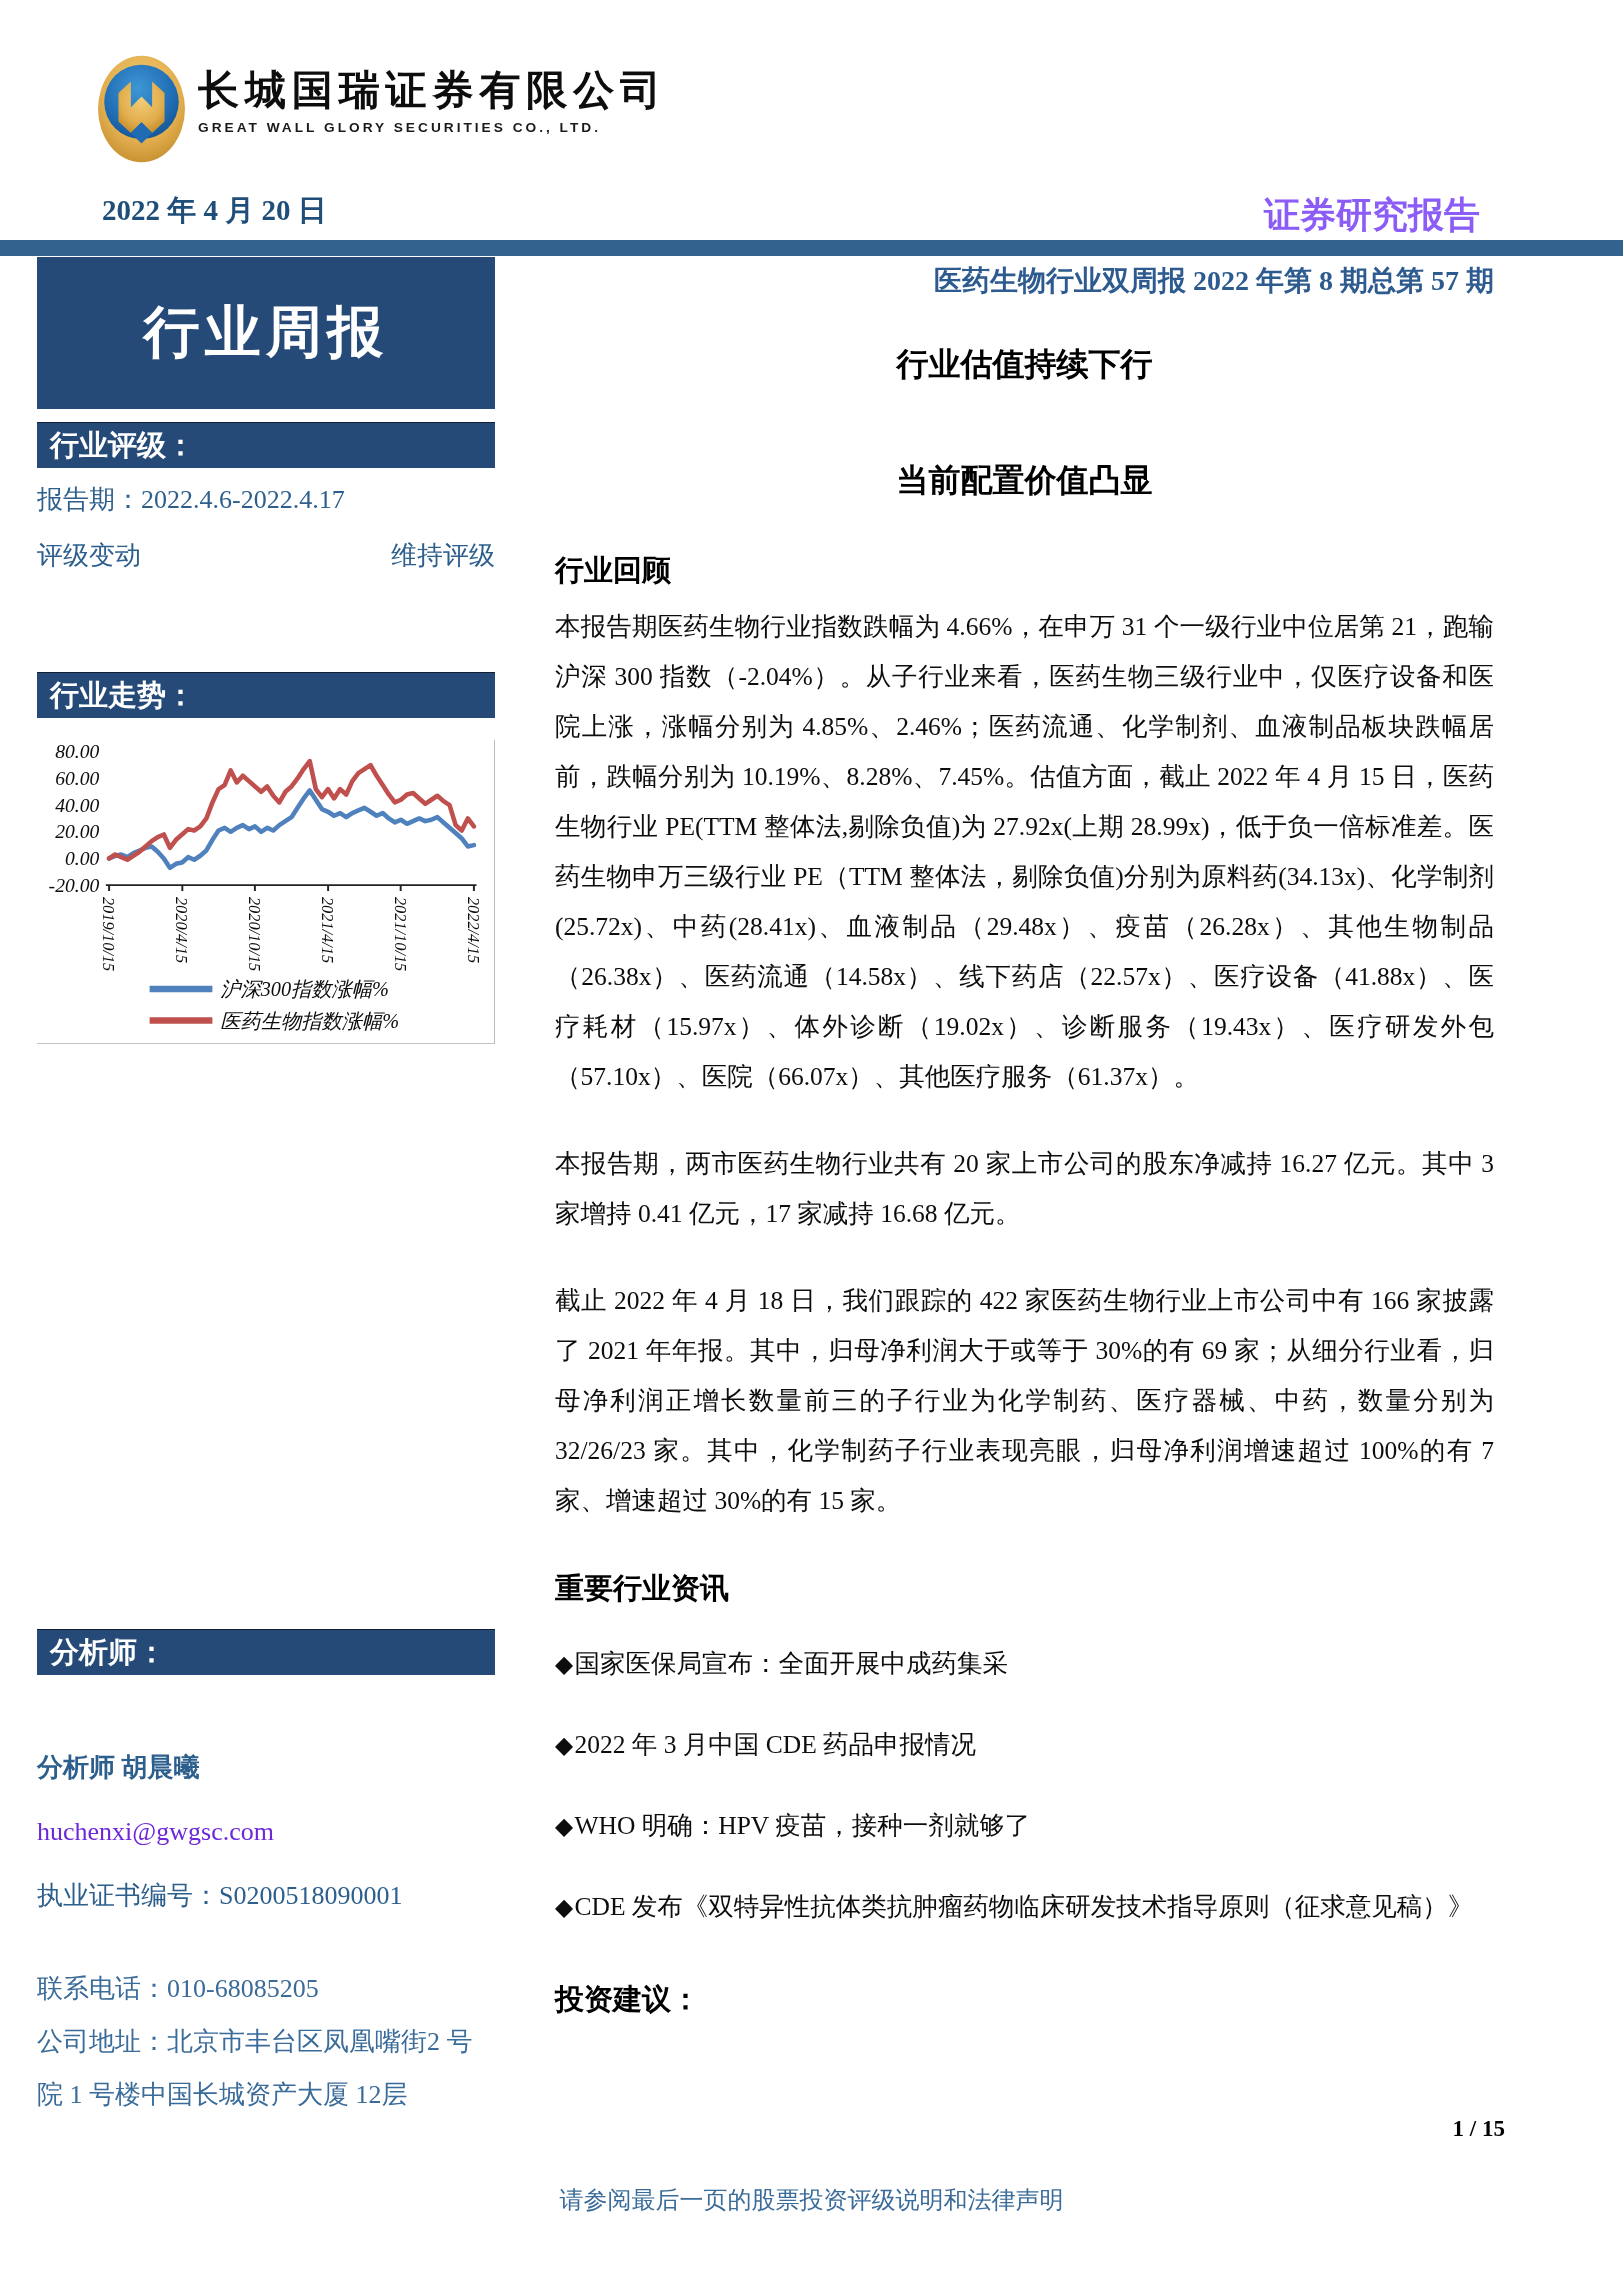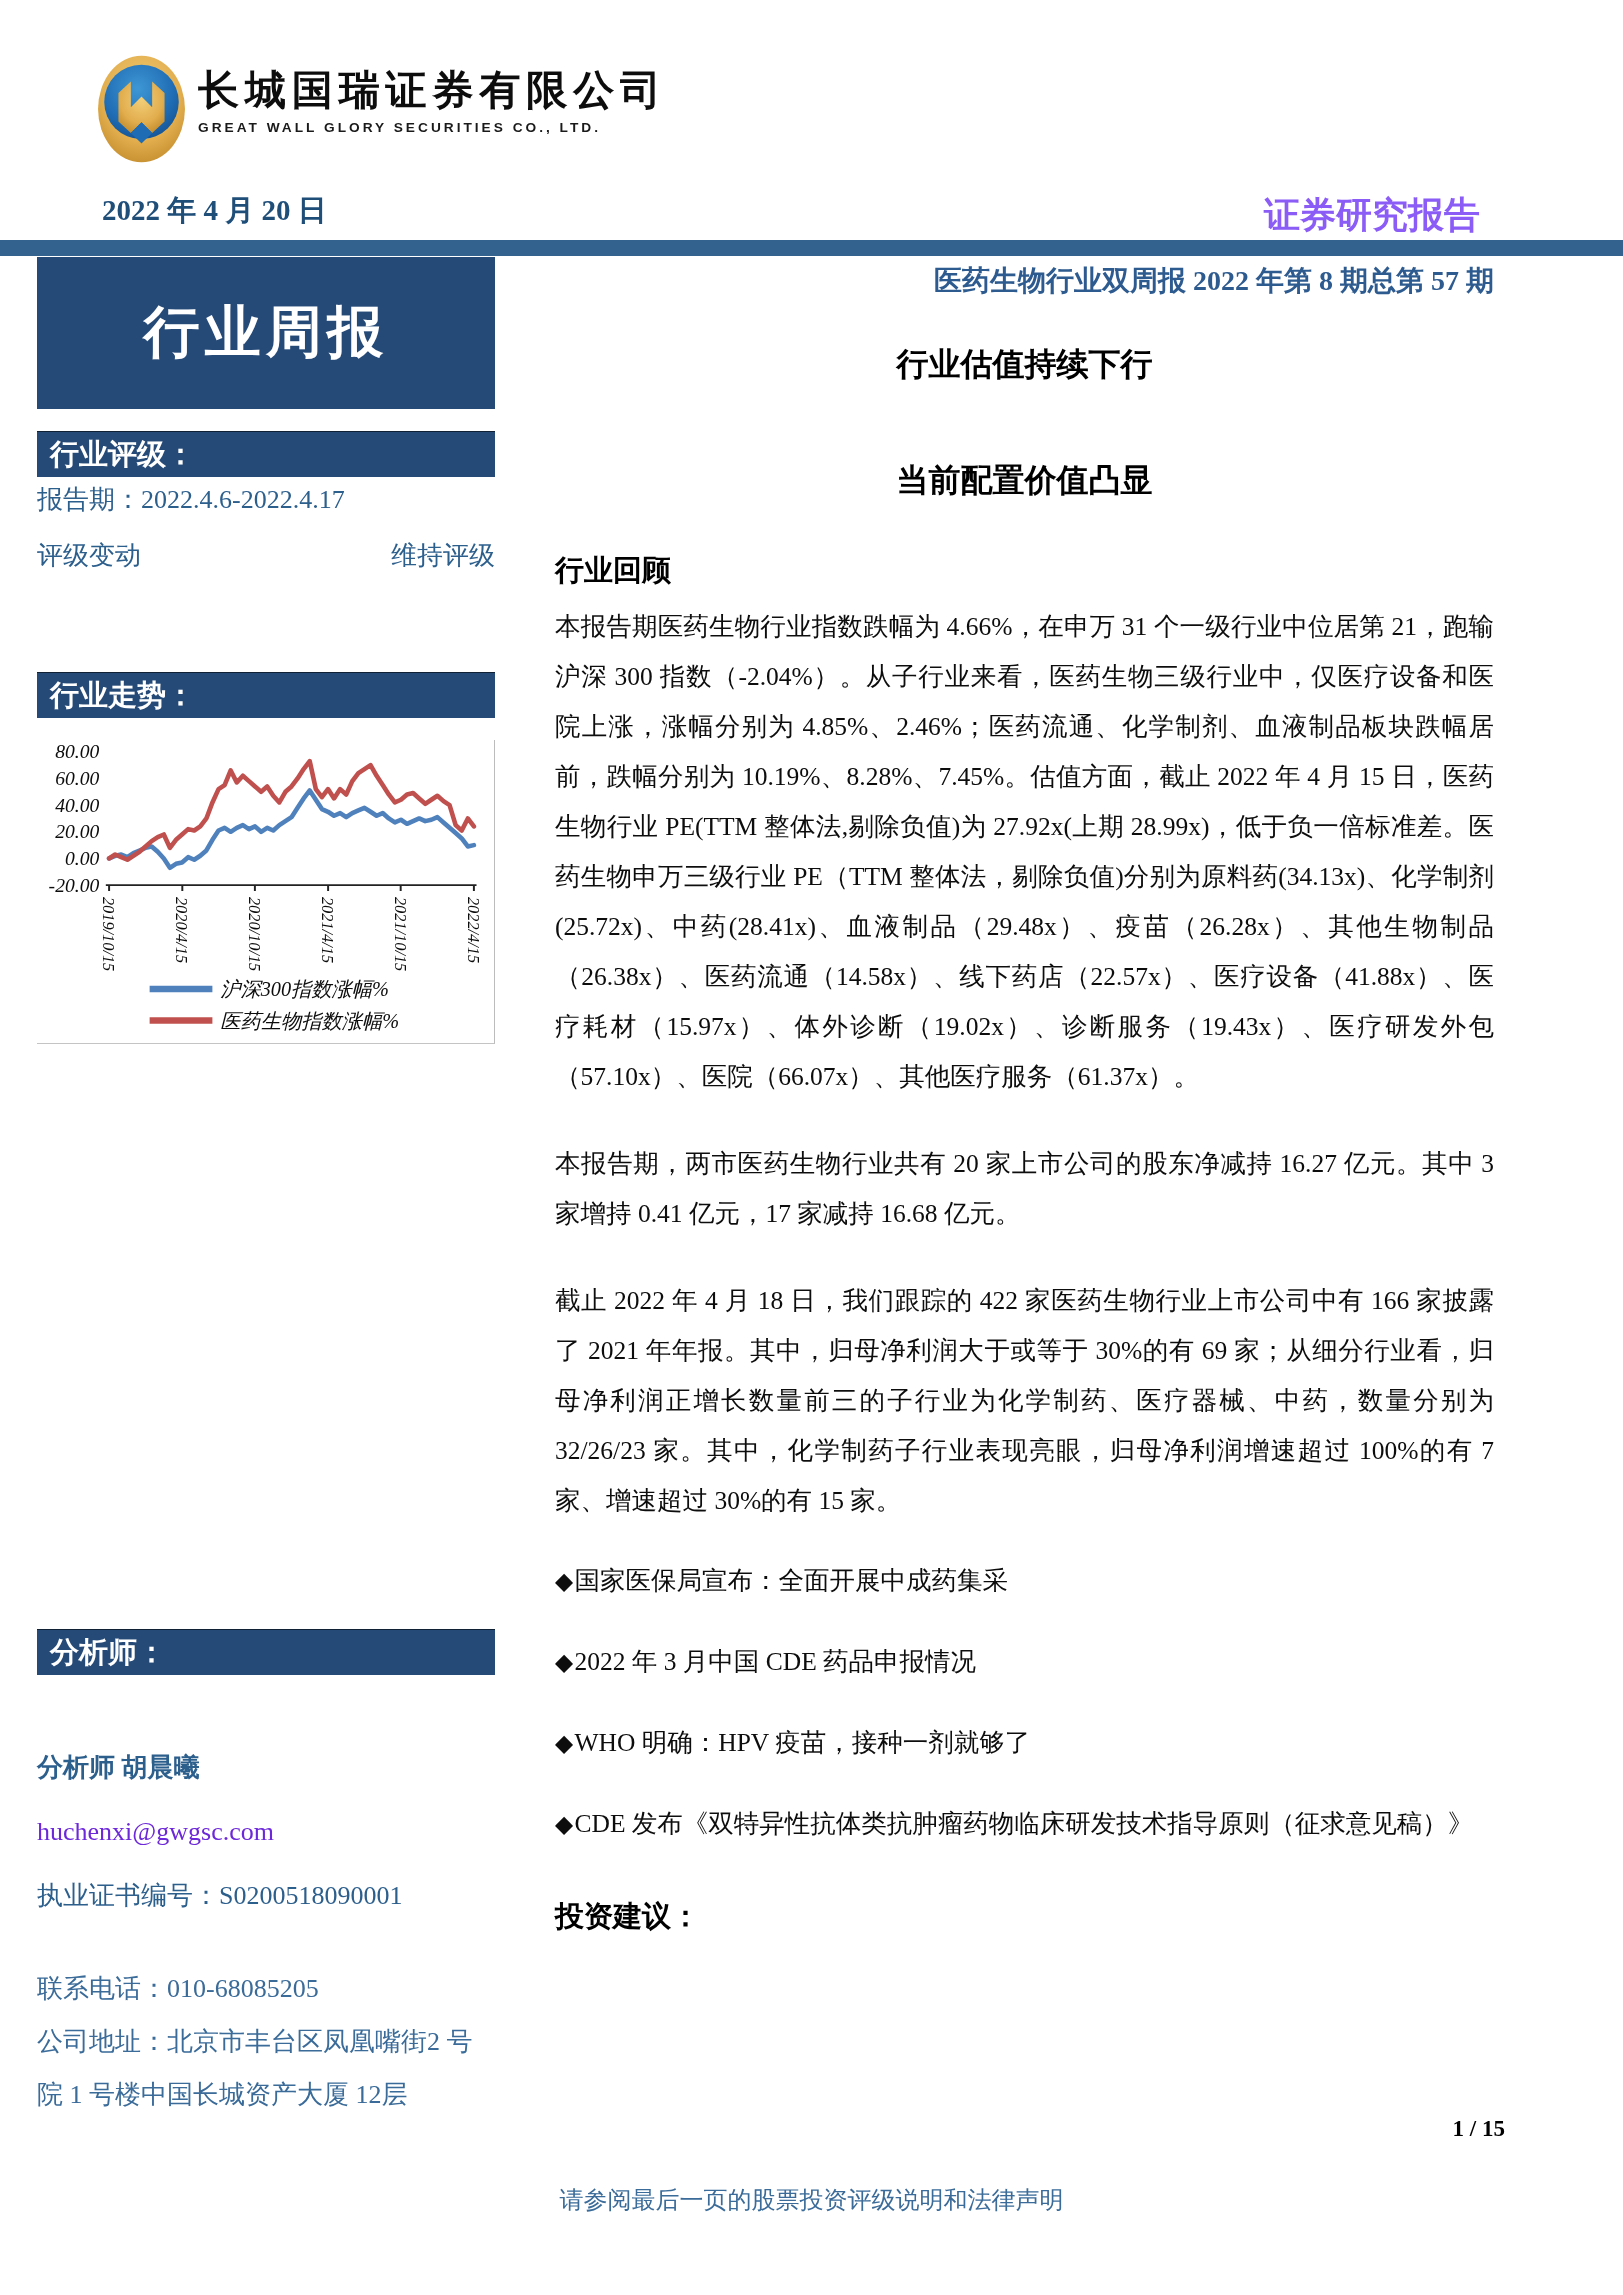--- a/index.html
+++ b/index.html
@@ -20,21 +20,21 @@
   .top-bar{position:absolute;left:0;top:240px;width:1623px;height:15.7px;background:#33628F;}
 
   
   .side{position:absolute;left:37px;width:458px;}
   .banner{top:257px;height:152px;background:#254A77;color:#fff;
     display:flex;align-items:center;justify-content:center;
     font-size:56px;font-weight:bold;letter-spacing:5.2px;}
   .side-bar-header{height:46px;background:#254A77;color:#fff;
     display:flex;align-items:center;padding-left:13px;box-sizing:border-box;
     font-size:29px;font-weight:bold;border-top:1.3px solid rgba(0,0,0,.55);}
-  .hdr-rating{top:431px;}
+  .hdr-rating{top:422px;}
   .hdr-trend{top:672px;}
   .hdr-analyst{top:1629px;}
   .rating-rows{top:483px;color:#2D5F8D;font-size:26px;}
   .rating-row{display:flex;justify-content:space-between;margin-bottom:21.6px;line-height:34px;}
   .rating-row.inline{justify-content:flex-start;}
   .analyst-rows{top:1751px;color:#2D5F8D;font-size:26px;}
   .analyst-rows .row{margin-bottom:30px;line-height:34px;}
   .analyst-name{font-weight:600;}
   .email{color:#6d28d9;}
   .contact{top:1962px;color:#3A6B99;font-size:26px;line-height:53px;}
@@ -164,20 +164,21 @@
   <div class="main">
     <div class="issue-line">医药生物行业双周报 2022 年第 8 期总第 57 期</div>
     <div class="main-title sans t1">行业估值持续下行</div>
     <div class="main-title sans t2">当前配置价值凸显</div>
 
     <div class="section-h sans h-review">行业回顾</div>
     <p class="body-p">本报告期医药生物行业指数跌幅为 4.66%，在申万 31 个一级行业中位居第 21，跑输沪深 300 指数（-2.04%）。从子行业来看，医药生物三级行业中，仅医疗设备和医院上涨，涨幅分别为 4.85%、2.46%；医药流通、化学制剂、血液制品板块跌幅居前，跌幅分别为 10.19%、8.28%、7.45%。估值方面，截止 2022 年 4 月 15 日，医药生物行业 PE(TTM 整体法,剔除负值)为 27.92x(上期 28.99x)，低于负一倍标准差。医药生物申万三级行业 PE（TTM 整体法，剔除负值)分别为原料药(34.13x)、化学制剂(25.72x)、中药(28.41x)、血液制品（29.48x）、疫苗（26.28x）、其他生物制品（26.38x）、医药流通（14.58x）、线下药店（22.57x）、医疗设备（41.88x）、医疗耗材（15.97x）、体外诊断（19.02x）、诊断服务（19.43x）、医疗研发外包（57.10x）、医院（66.07x）、其他医疗服务（61.37x）。</p>
     <p class="body-p">本报告期，两市医药生物行业共有 20 家上市公司的股东净减持 16.27 亿元。其中 3 家增持 0.41 亿元，17 家减持 16.68 亿元。</p>
     <p class="body-p">截止 2022 年 4 月 18 日，我们跟踪的 422 家医药生物行业上市公司中有 166 家披露了 2021 年年报。其中，归母净利润大于或等于 30%的有 69 家；从细分行业看，归母净利润正增长数量前三的子行业为化学制药、医疗器械、中药，数量分别为 32/26/23 家。其中，化学制药子行业表现亮眼，归母净利润增速超过 100%的有 7 家、增速超过 30%的有 15 家。</p>
 
+    <div class="section-h sans h-news">重要行业资讯</div>
     <div class="bullet"><span class="dm">◆</span><span>国家医保局宣布：全面开展中成药集采</span></div>
     <div class="bullet"><span class="dm">◆</span><span>2022 年 3 月中国 CDE 药品申报情况</span></div>
     <div class="bullet"><span class="dm">◆</span><span>WHO 明确：HPV 疫苗，接种一剂就够了</span></div>
     <div class="bullet"><span class="dm">◆</span><span>CDE 发布《双特异性抗体类抗肿瘤药物临床研发技术指导原则（征求意见稿）》</span></div>
 
     <div class="section-h sans h-advice">投资建议：</div>
   </div>
 
   <div class="page-num">1 / 15</div>
   <div class="footer-note">请参阅最后一页的股票投资评级说明和法律声明</div>

